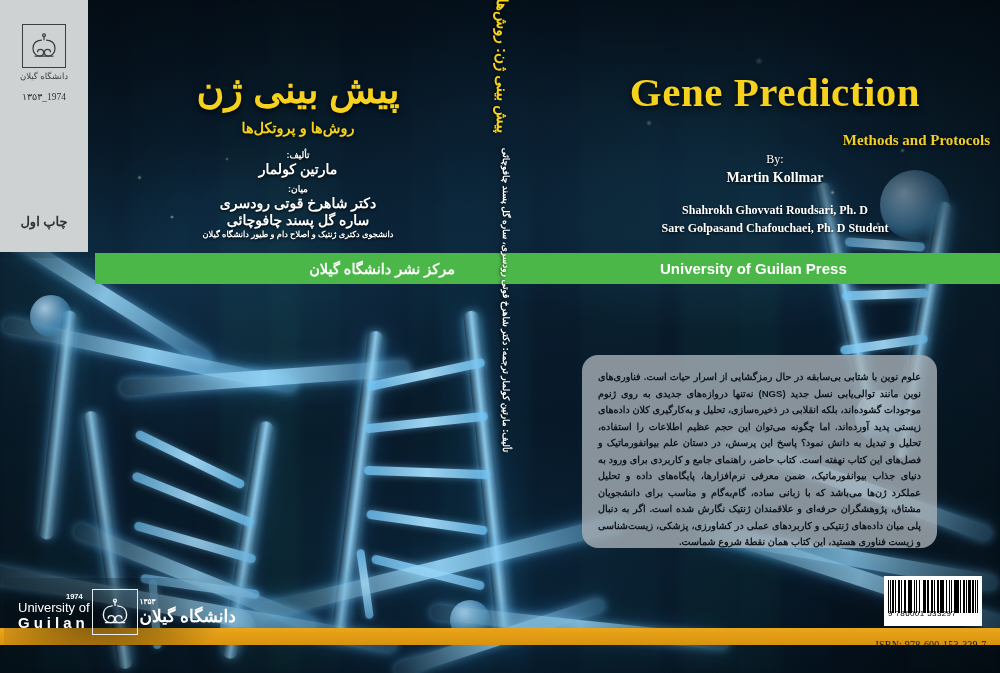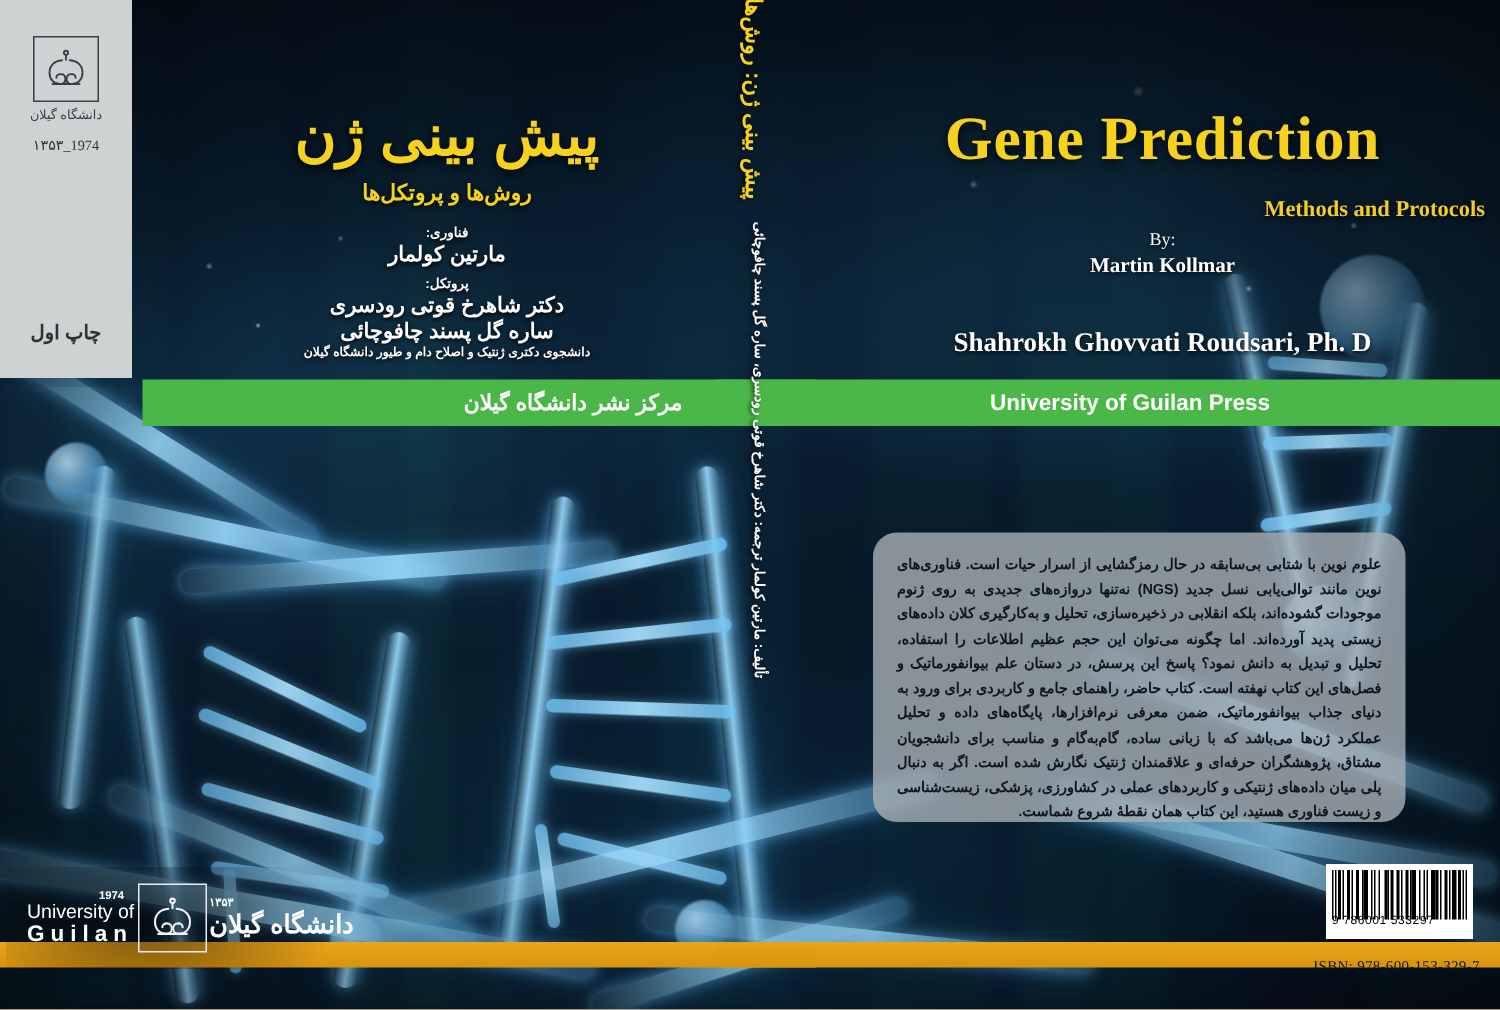--- a/index.html
+++ b/index.html
@@ -6,21 +6,21 @@
   html, body {
     width: 1000px; height: 673px;
     background: #fff;
     font-family: "Liberation Sans", sans-serif;
     overflow: hidden;
   }
 
   #cover {
     position: relative;
     width: 1000px; height: 673px;
-    background: #a16207;
+    background: #15803d;
     overflow: hidden;
   }
 
   
   .bg-base {
     position: absolute; inset: 0;
     background:
       radial-gradient(ellipse 55% 45% at 72% 18%, rgba(26,76,110,0.85) 0%, rgba(10,30,48,0) 70%),
       radial-gradient(ellipse 45% 50% at 22% 30%, rgba(20,62,92,0.7) 0%, rgba(8,24,38,0) 72%),
       radial-gradient(ellipse 60% 40% at 50% 92%, rgba(14,48,74,0.6) 0%, rgba(6,18,30,0) 75%),
@@ -214,21 +214,21 @@
   }
   .en-by .lbl { font-size: 12px; }
   .en-by .nm  { font-size: 14px; font-weight: bold; margin-top: 3px; }
   .en-trans {
     position: absolute; left: 560px; top: 200px; width: 430px;
     text-align: center; color: #ffffff;
     font-family: "Liberation Serif", serif;
     text-shadow: 0 1px 3px rgba(0,0,0,.9);
   }
   .en-trans .lbl { font-size: 12px; }
-  .en-trans .nm  { font-size: 18px; font-weight: bold; margin-top: 18px; }
+  .en-trans .nm  { font-size: 12px; font-weight: bold; margin-top: 3px; }
 
   
   .blurb {
     position: absolute; left: 582px; top: 355px;
     width: 355px; height: 193px;
     background: rgba(168,176,182,.80);
     border-radius: 16px;
     padding: 14px 16px 0 16px;
     direction: rtl;
     color: #10161c;
@@ -379,24 +379,24 @@
       <div class="seal-fa">دانشگاه گیلان</div>
       <div class="seal-year">۱۳۵۳_1974</div>
     </div>
     <div class="edition-badge">چاپ اول</div>
   </div>
 
   <div class="fa-title nosel">پیش بینی ژن</div>
   <div class="fa-subtitle nosel">روش‌ها و پروتکل‌ها</div>
 
   <div class="fa-credits nosel">
-    <div class="lbl">فناوری:</div>
+    <div class="lbl">تألیف:</div>
     <div class="nm">مارتین کولمار</div>
     <div class="gap"></div>
-    <div class="lbl">پروتکل:</div>
+    <div class="lbl">میان:</div>
     <div class="nm">دکتر شاهرخ قوتی رودسری</div>
     <div class="nm">ساره گل پسند چافوچائی</div>
     <div class="aff">دانشجوی دکتری ژنتیک و اصلاح دام و طیور دانشگاه گیلان</div>
   </div>
 
   <div class="en-title nosel">Gene Prediction</div>
   <div class="en-subtitle nosel">Methods and Protocols</div>
 
   <div class="en-by nosel">
     <div class="lbl">By:</div>

